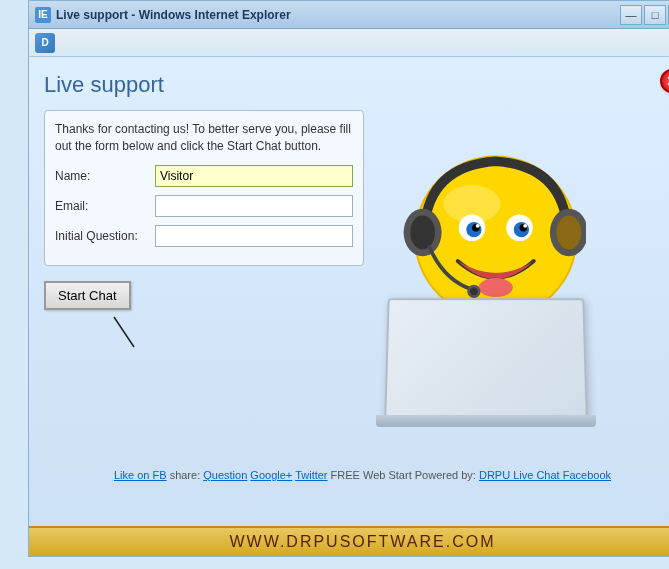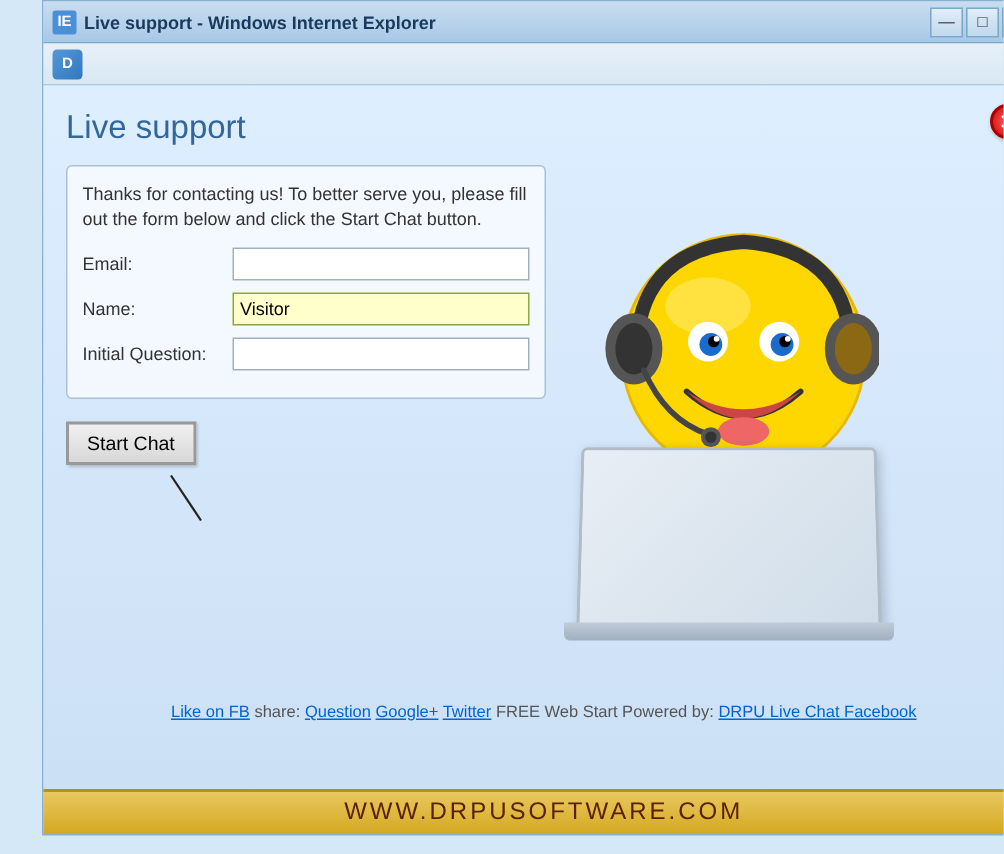--- a/index.html
+++ b/index.html
@@ -310,27 +310,27 @@
     <div class="live-support-header">Live support</div>
 
     
     <div class="content-close-btn">✕</div>
 
     
     <div class="form-box">
       <div class="form-description">Thanks for contacting us! To better serve you, please fill out the form below and click the Start Chat button.</div>
 
       <div class="form-row">
+        <div class="form-label">Name:</div>
+        <input class="form-input name-input" type="text" value="Visitor" style="">
+      </div>
+
+      <div class="form-row">
         <div class="form-label">Email:</div>
         <input class="form-input email-input" type="text" style="">
-      </div>
-
-      <div class="form-row">
-        <div class="form-label">Name:</div>
-        <input class="form-input name-input" type="text" value="Visitor" style="">
       </div>
 
       <div class="form-row">
         <div class="form-label">Initial Question:</div>
         <input class="form-input question-input" type="text" style="">
       </div>
     </div>
 
     
     <button class="start-chat-btn">Start Chat</button>

